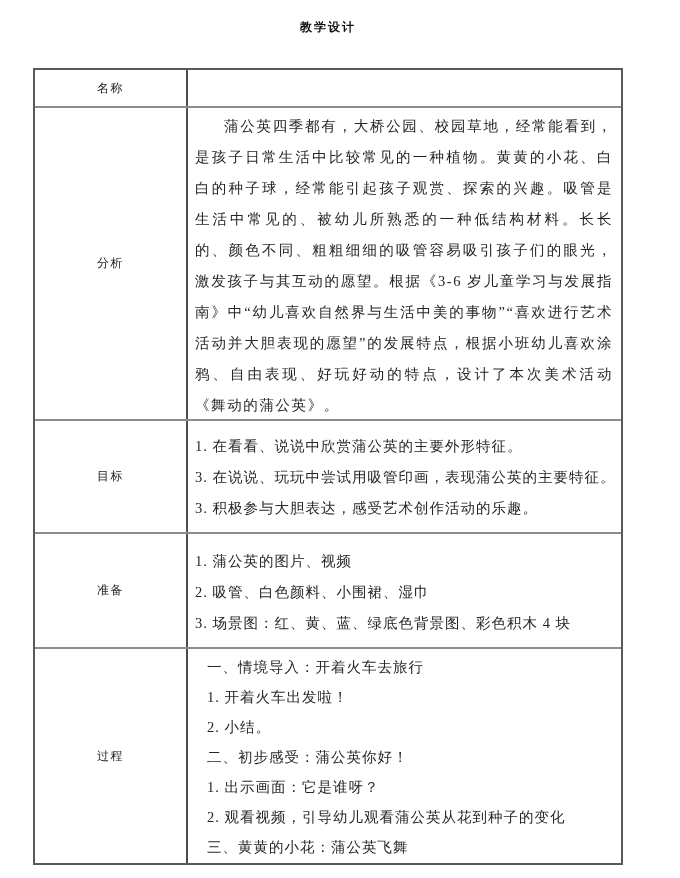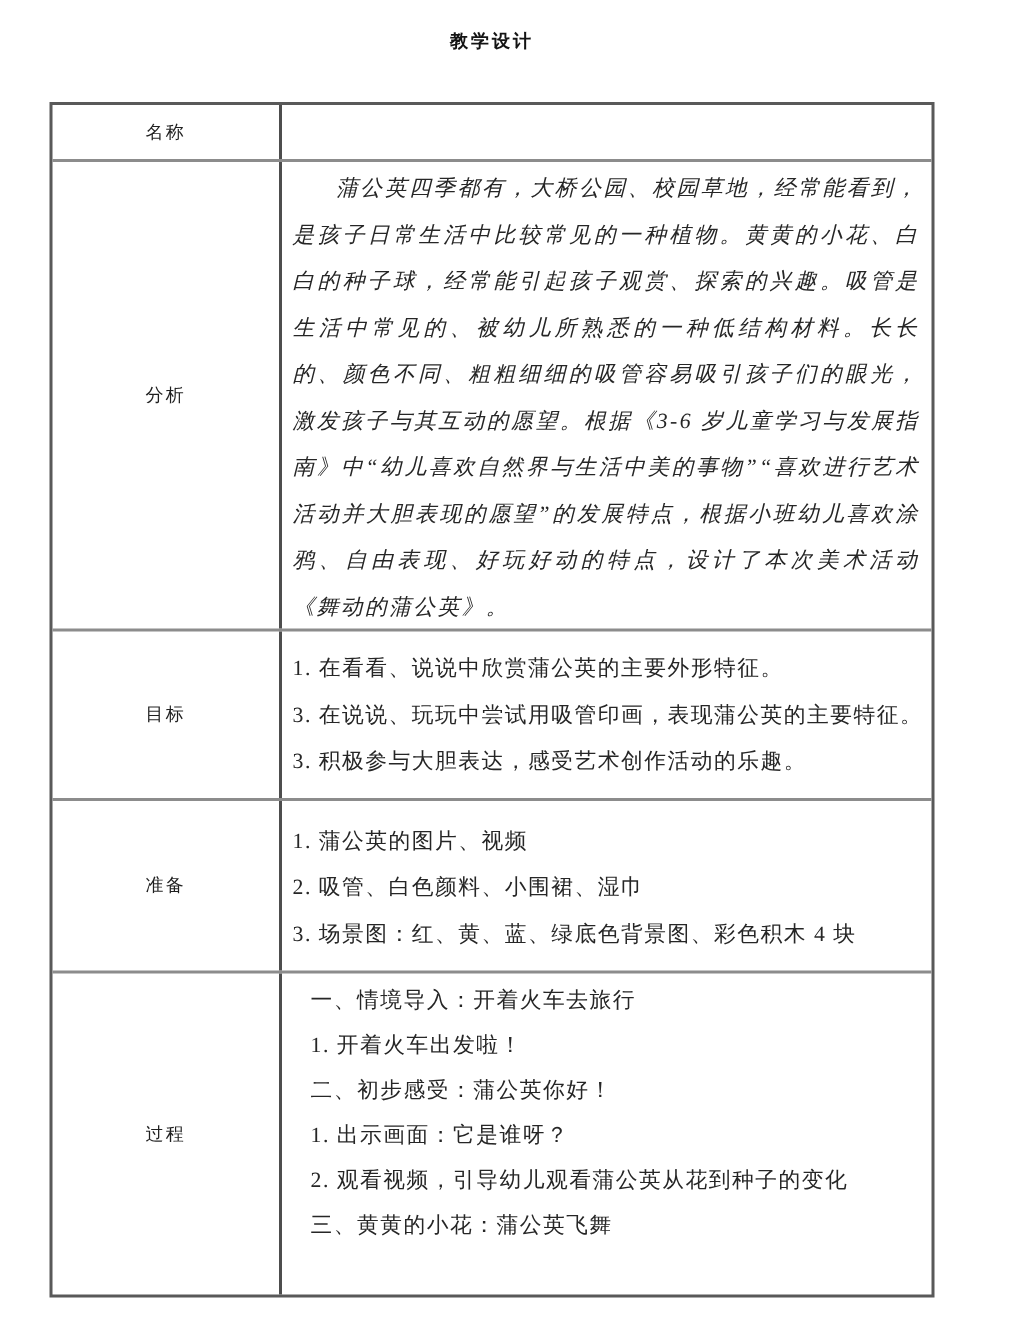--- a/index.html
+++ b/index.html
@@ -77,21 +77,20 @@
     font-size: 14.5px;
     margin-top: 44px;
   }
   .analysis-text {
     padding: 3px 8px 0 7px;
     line-height: 31px;
     text-indent: 2em;
     text-align: justify;
     text-justify: inter-character;
     letter-spacing: 1.6px;
-    font-style: italic;
   }
   .list-block {
     padding-left: 7px;
     padding-right: 18px;
   }
   .row-goals .list-block   { padding-top: 10px; line-height: 31px; }
   .row-prep .list-block    { padding-top: 12px; line-height: 31px; }
   .row-process .list-block { padding-top: 3px;  line-height: 30px; margin-left: 12px; }
   .list-line {
     letter-spacing: 1px;
@@ -140,20 +139,21 @@
       </div>
     </div>
   </div>
 
   <div class="t-row row-process">
     <div class="cell-label">过程</div>
     <div class="cell-body">
       <div class="list-block">
         <div class="list-line">一、情境导入：开着火车去旅行</div>
         <div class="list-line">1. 开着火车出发啦！</div>
+        <div class="list-line">2. 小结。</div>
         <div class="list-line">二、初步感受：蒲公英你好！</div>
         <div class="list-line">1. 出示画面：它是谁呀？</div>
         <div class="list-line">2. 观看视频，引导幼儿观看蒲公英从花到种子的变化</div>
         <div class="list-line">三、黄黄的小花：蒲公英飞舞</div>
       </div>
     </div>
   </div>
 
 </div>
 

